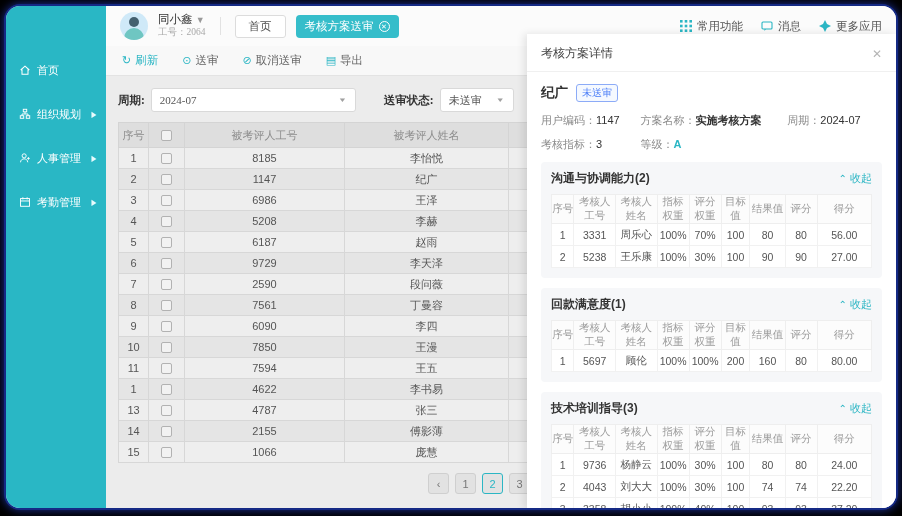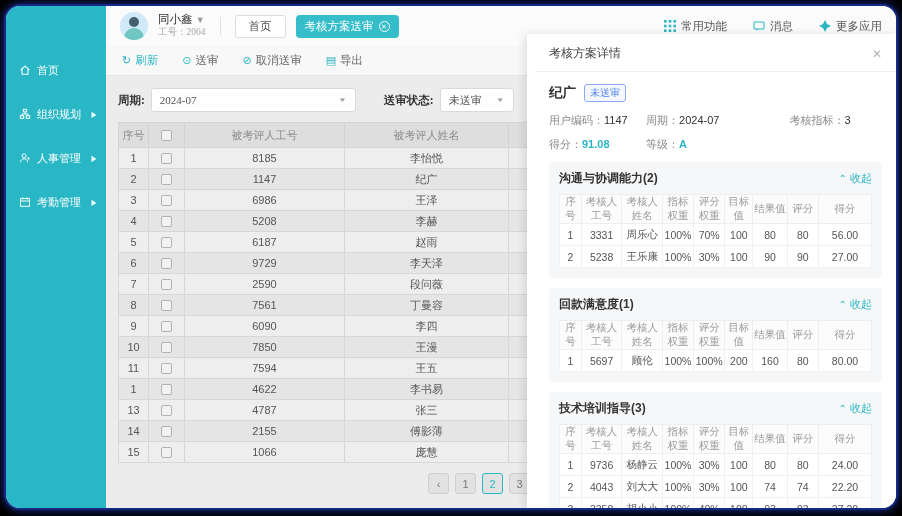--- a/index.html
+++ b/index.html
@@ -25,21 +25,21 @@
   .avatar .head { position:absolute; left:9px; top:5px; width:10px; height:10px; border-radius:50%; background:#44606f; }
   .avatar .body { position:absolute; left:4px; top:16px; width:20px; height:12px; border-radius:10px 10px 0 0; background:#6fc6c2; }
   .user-block { line-height:1.2; }
   .user-name { font-size:11.5px; color:#333; }
   .user-name .caret { color:#999; font-size:9px; }
   .user-id { font-size:9.5px; color:#a8a8a8;font-family:Liberation Serif, serif; }
   .v-divider { width:1px; height:18px; background:#e2e2e2; margin:0 4px; }
   .tab-home { background:#fff; border:1px solid #dcdcdc; border-radius:3px; padding:3px 13px; font-size:11.5px; color:#555; }
   .tab-active { background:#35bdca; color:#fff; border-radius:4px; padding:4px 9px; font-size:11.5px; display:flex; align-items:center; gap:5px; }
   .tab-close { width:11px; height:11px; border:1px solid #fff; border-radius:50%; font-size:7px; line-height:9px; text-align:center; }
-  .topbar-right { margin-left:auto; display:flex; align-items:flex-start; gap:26px; }
+  .topbar-right { margin-left:auto; display:flex; align-items:flex-start; gap:18px; }
   .tb-action { display:flex; align-items:center; gap:5px; font-size:11.5px; color:#555; }
   .tb-action svg { width:12px; height:12px; }
 
   .toolbar { height:30px; background:#f8f8f8; border-bottom:1px solid #e3e3e3; display:flex; align-items:center; gap:24px; padding:0 16px; flex:none; }
   .tool-btn { display:flex; align-items:center; gap:4px; font-size:11.5px; color:#666; }
   .tool-btn .ico { font-size:11px; color:#2bb6c4; }
   .tool-btn.teal { color:#2bb6c4; }
 
   .content { flex:1; position:relative; background:#ececec; padding:12px 0 0 12px; }
   .filters { display:flex; align-items:center; gap:28px; font-size:11.5px; color:#333; }
@@ -56,21 +56,21 @@
   .main-table tr.odd td { background:#eeeeee; }
   .main-table tr.even td { background:#e5e5e5; }
   .cbx { display:inline-block; width:11px; height:11px; border:1px solid #b2b2b2; border-radius:2px; background:#f2f2f2; vertical-align:middle; }
 
   .pagination { position:absolute; left:322px; bottom:14px; display:flex; gap:6px; }
   .page-box { width:21px; height:21px; background:#e2e2e2; border:1px solid #cfcfcf; border-radius:3px; font-size:11px; color:#777; display:flex; align-items:center; justify-content:center; }
   .page-box.active { border-color:#2bb6c4; color:#2bb6c4; }
 
   
   .drawer { position:absolute; top:40px; left:421px; right:0; bottom:0; background:#fff; z-index:20;
-            box-shadow:-3px 0 8px rgba(0,0,0,.10); display:flex; flex-direction:column;padding-left:8px; }
+            box-shadow:-3px 0 8px rgba(0,0,0,.10); display:flex; flex-direction:column; }
   .drawer-titlebar { display:flex; justify-content:space-between; align-items:center; padding:11px 14px 9px; font-size:12px; color:#444; border-bottom:1px solid #f0f0f0; flex:none; }
   .drawer-close { color:#b5b5b5; font-size:12px; }
   .drawer-body { padding:10px 14px; overflow:hidden; }
   .person-row { display:flex; align-items:center; gap:8px; margin:2px 0 11px; }
   .person-name { font-size:13.5px; font-weight:bold; color:#333; }
   .badge { font-size:10px; color:#4a7df7; border:1px solid #8cabf7; background:#f5f9ff; border-radius:3px; padding:1px 5px; }
   .info-grid { display:grid; grid-template-columns:1.05fr 1.55fr 1fr; row-gap:9px; font-size:11px; margin-bottom:4px; }
   .info-item .lab { color:#8a8a8a; }
   .info-item .val { color:#333; }
   .info-item .val.bold { font-weight:bold; }
@@ -370,23 +370,23 @@
           <span>考核方案详情</span>
           <span class="drawer-close">✕</span>
         </div>
         <div class="drawer-body">
           <div class="person-row">
             <span class="person-name">纪广</span>
             <span class="badge">未送审</span>
           </div>
           <div class="info-grid" id="info-grid">
               <div class="info-item"><span class="lab">用户编码：</span><span class="val ">1147</span></div>
+              <div class="info-item"><span class="lab">方案名称：</span><span class="val bold">实施考核方案</span></div>
               <div class="info-item"><span class="lab">周期：</span><span class="val ">2024-07</span></div>
               <div class="info-item"><span class="lab">考核指标：</span><span class="val ">3</span></div>
-              <div class="info-item"><span class="lab">得分：</span><span class="val teal">91.08</span></div>
               <div class="info-item"><span class="lab">等级：</span><span class="val teal">A</span></div>
             </div>
           <div id="sections">
               <div class="section-card">
                 <div class="section-head">
                   <span class="section-title">沟通与协调能力(2)</span>
                   <span class="collapse-link">
                     <span class="up">⌃</span>
                     <span>收起</span>
                   </span>

